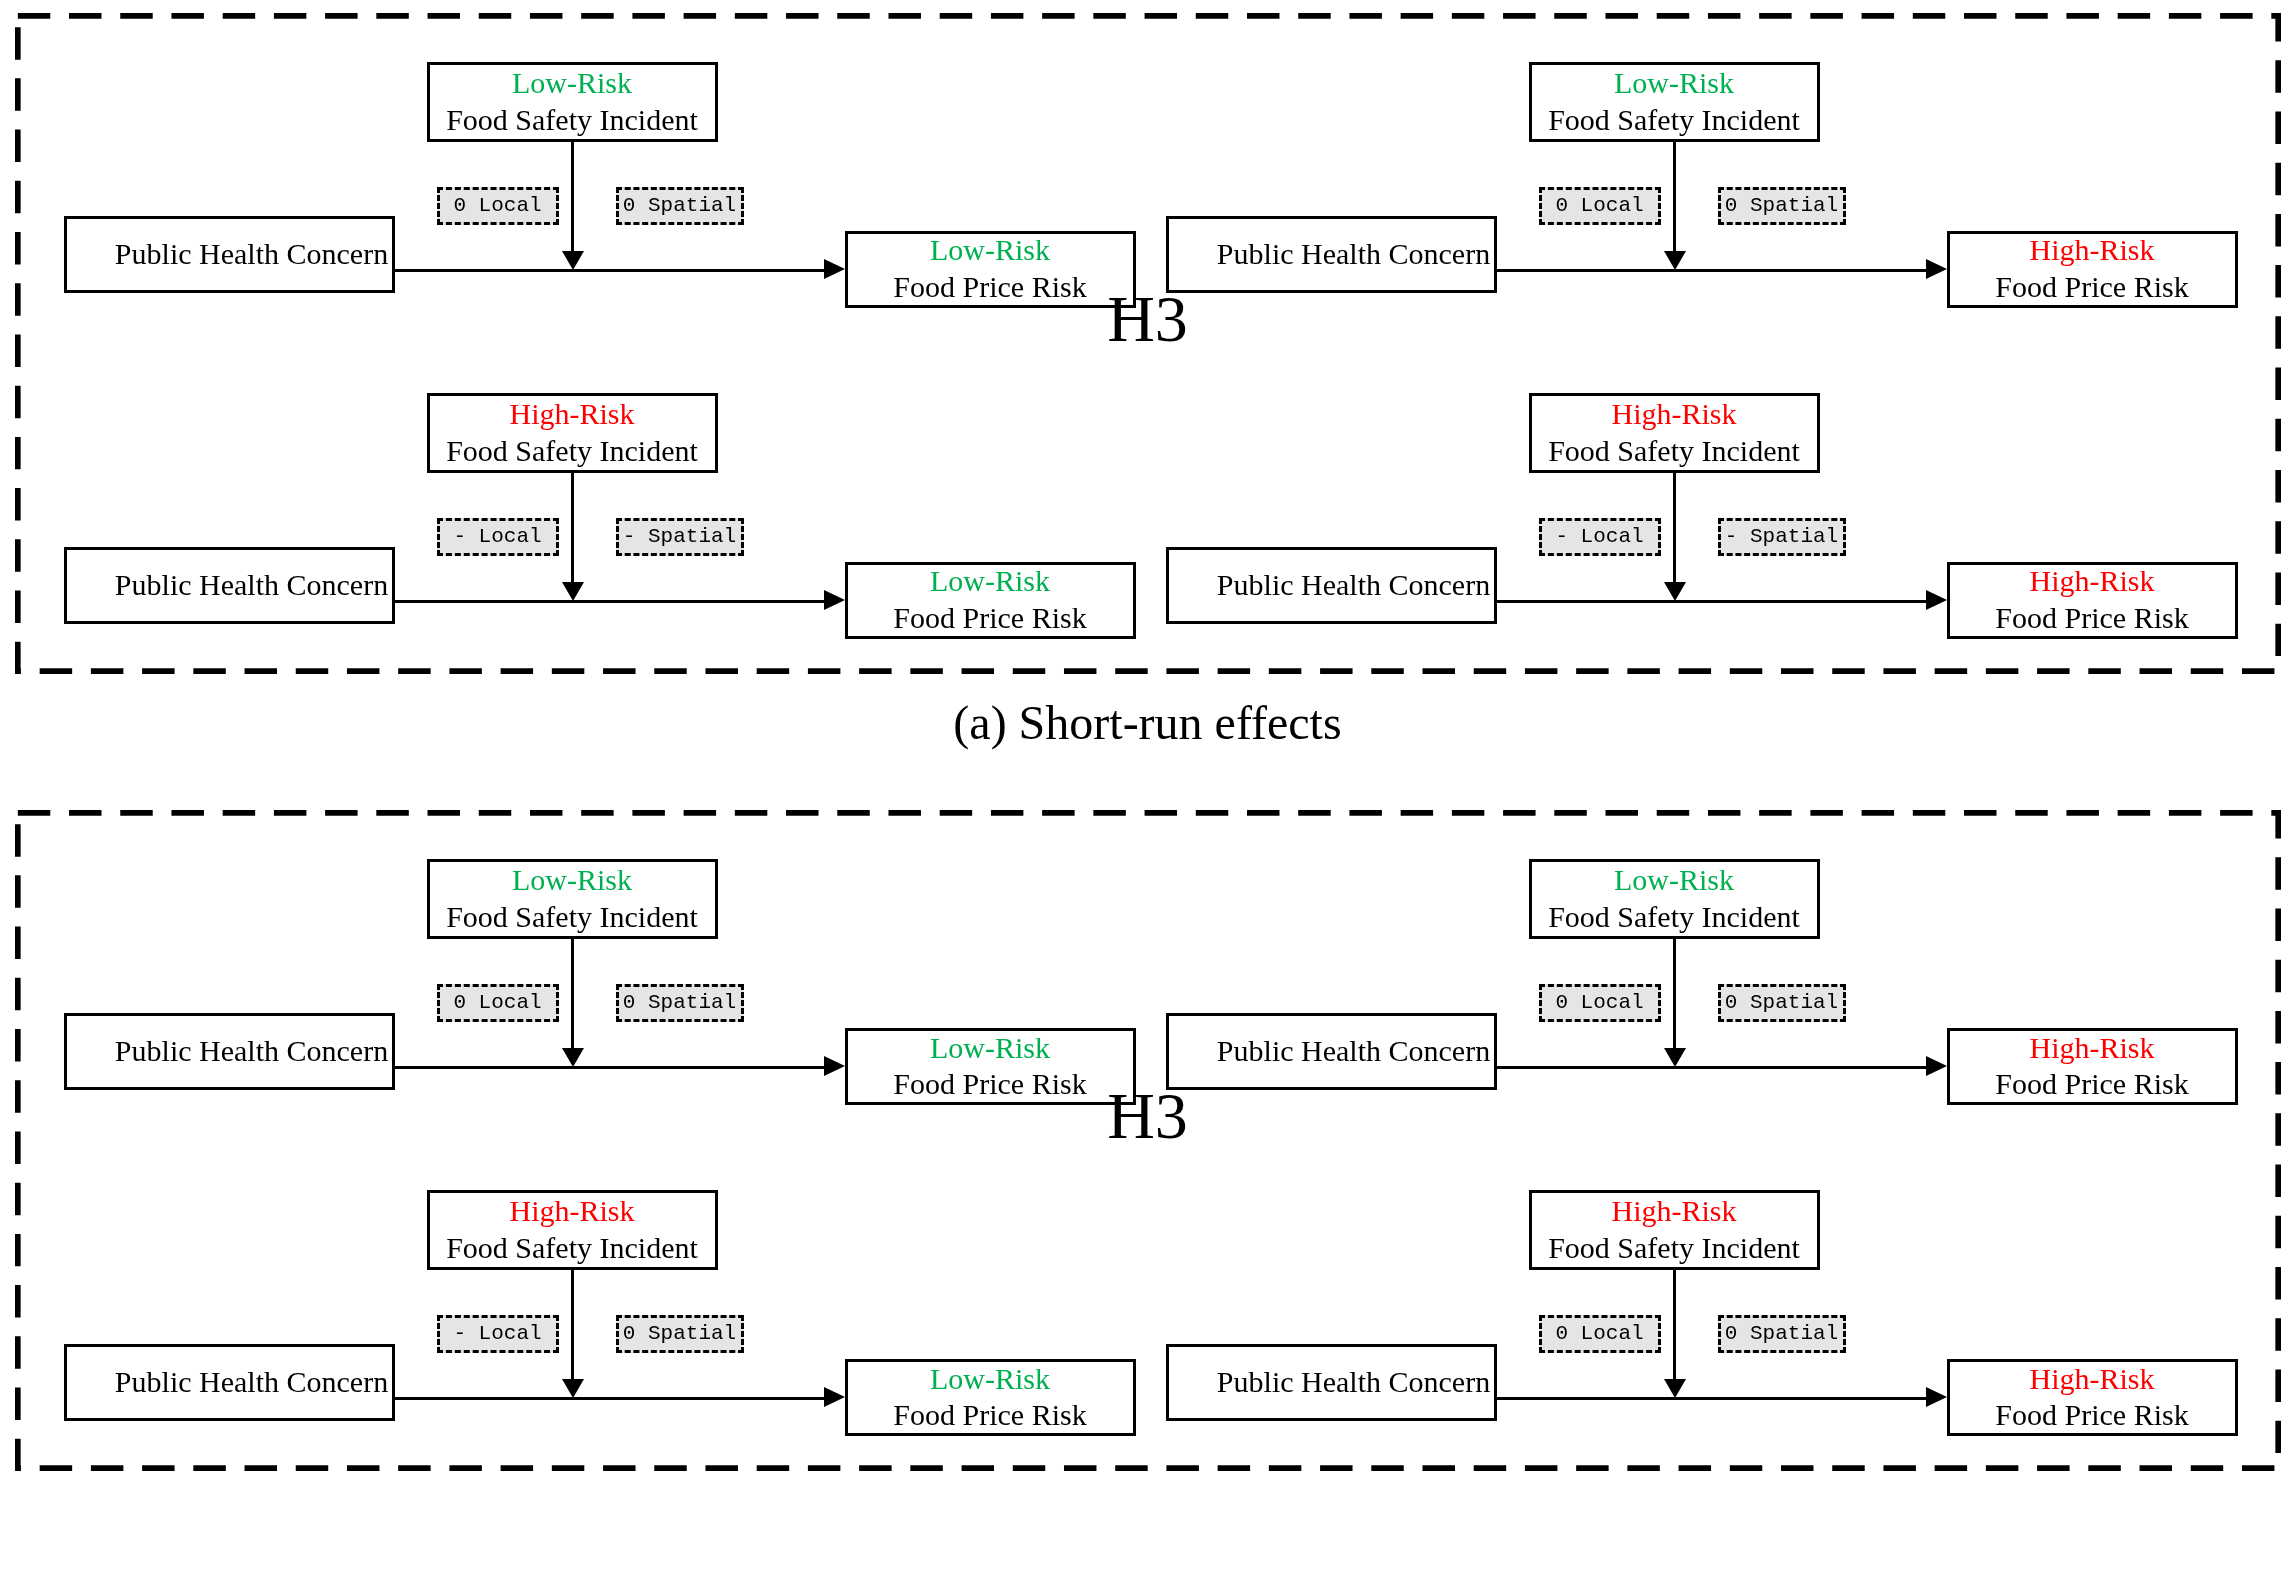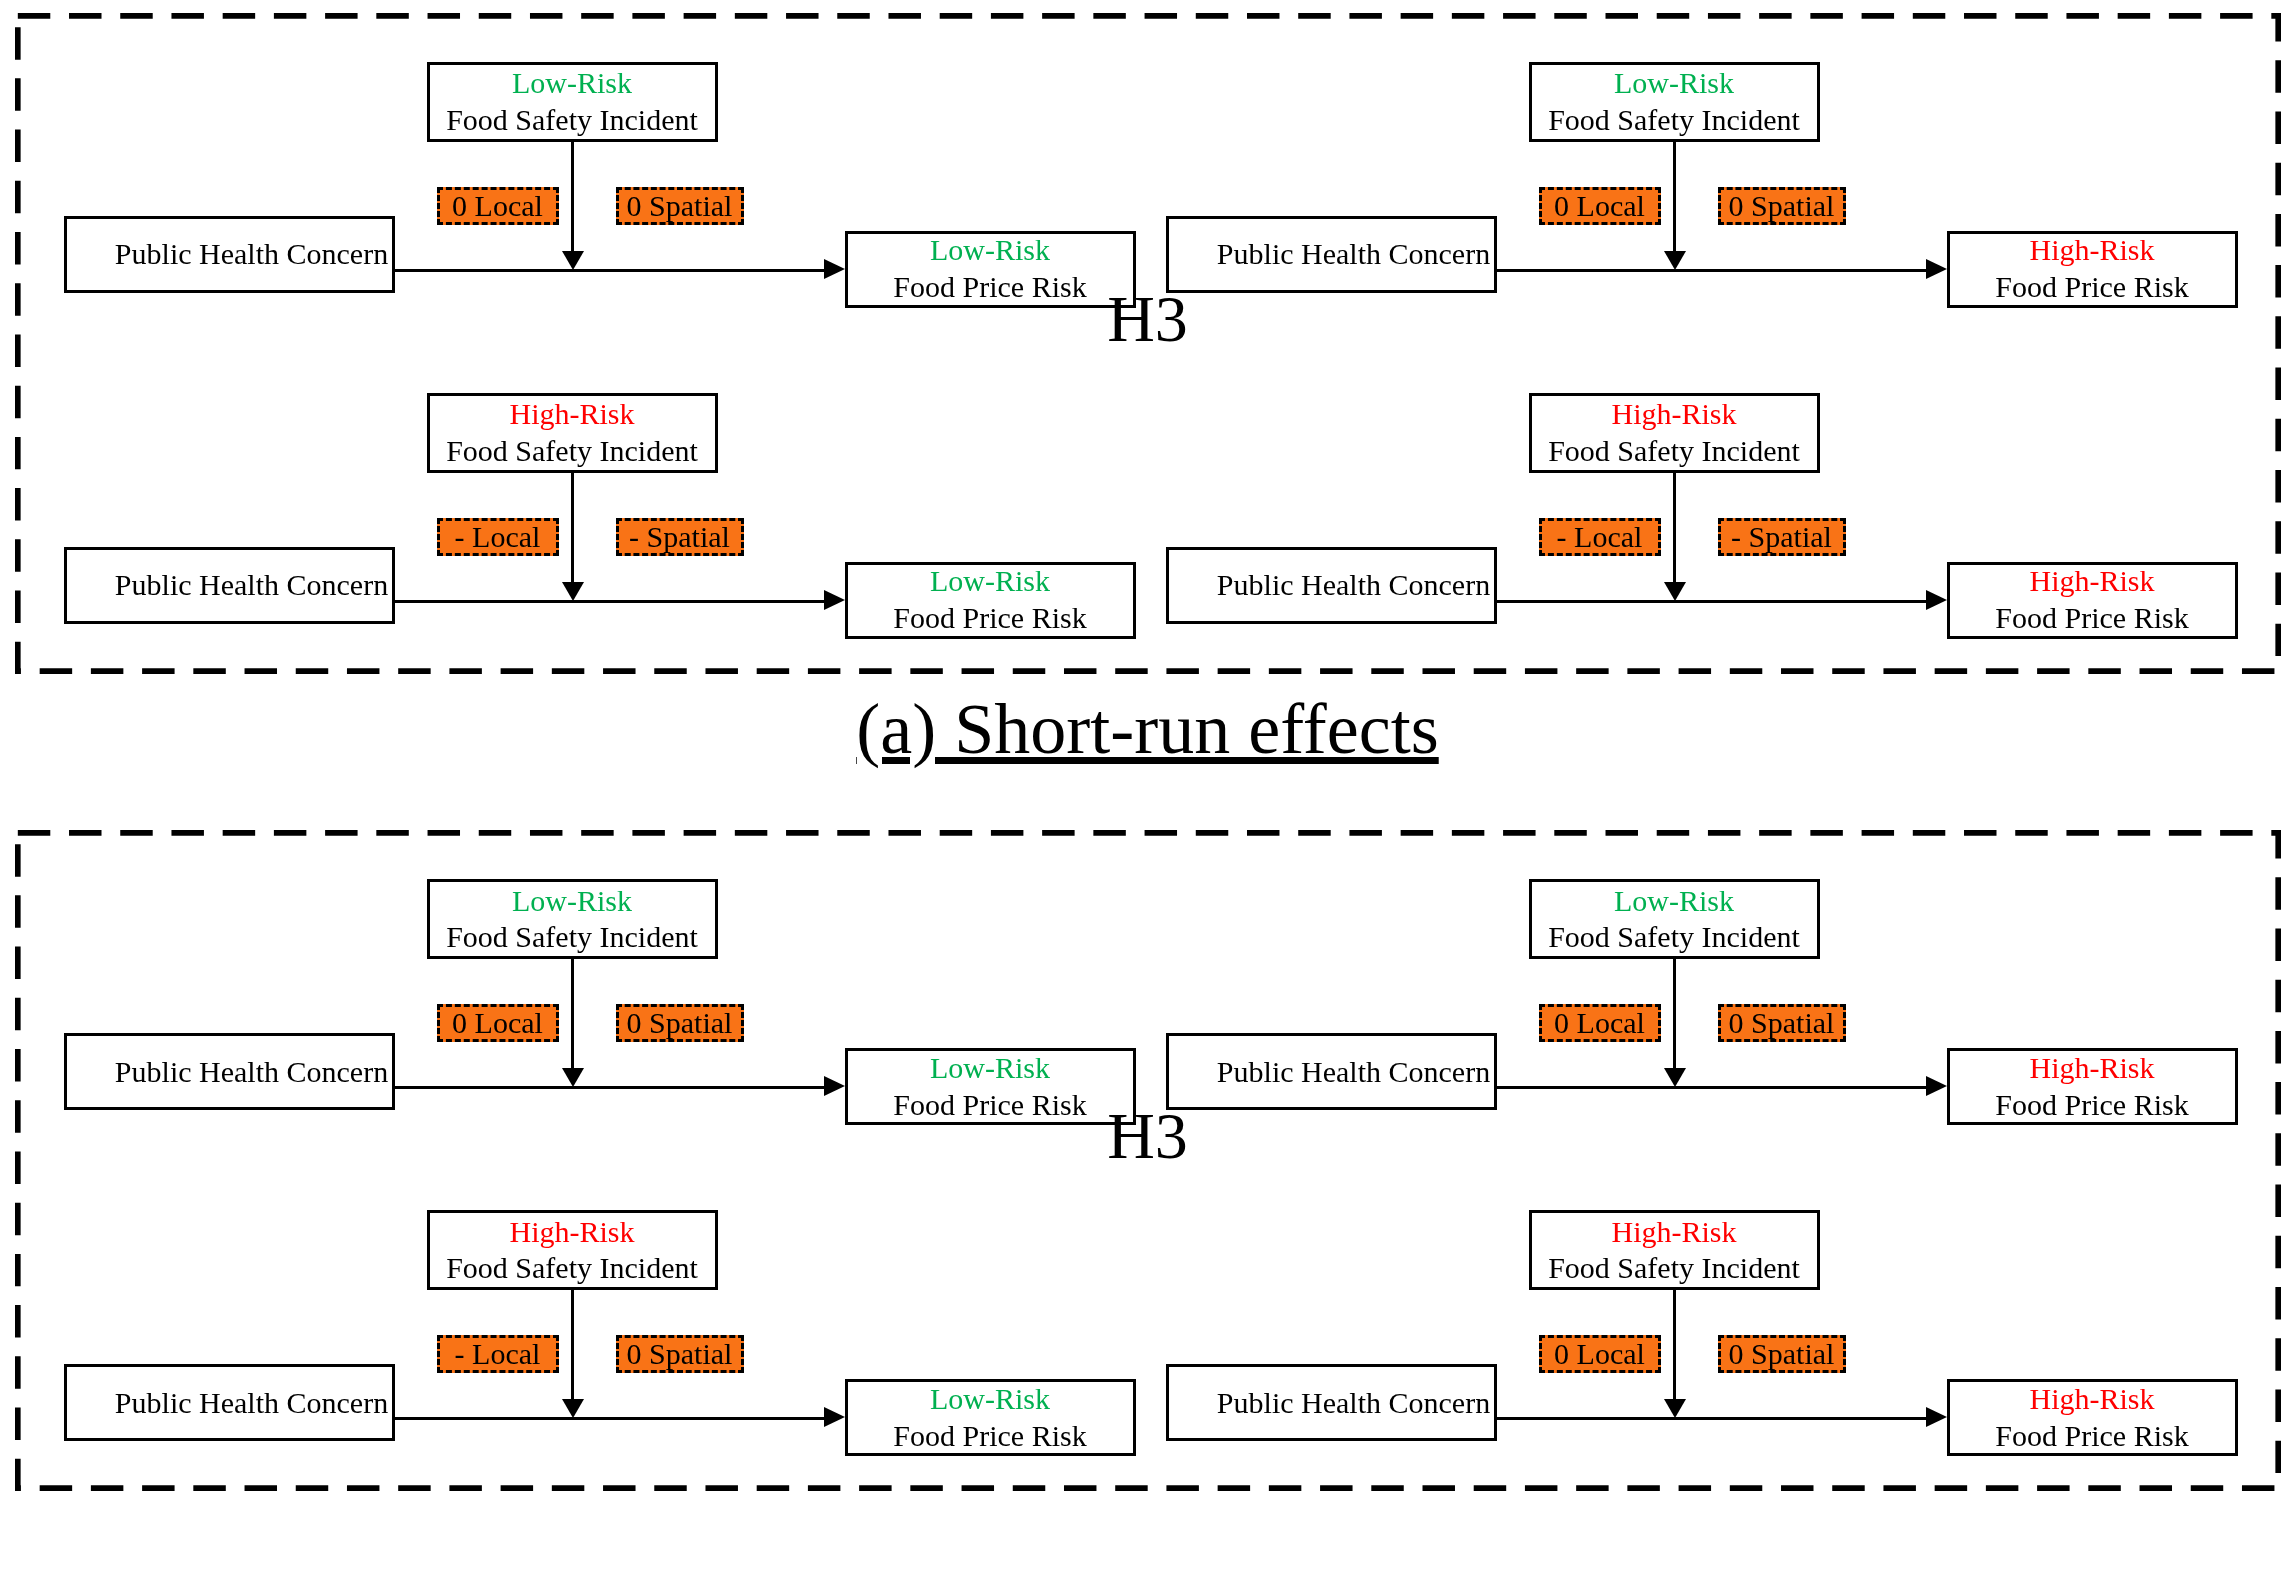--- a/index.html
+++ b/index.html
@@ -25,23 +25,23 @@
   .box{
     position:absolute;border:3.1px solid #000;background:#fff;
     display:flex;flex-direction:column;align-items:center;justify-content:center;
     text-align:center;font-size:30px;line-height:1.22;white-space:nowrap;
   }
   .q-fsi{left:375px;top:0;width:285px;height:74px;}
   .q-phc{left:12.5px;top:154px;width:281px;height:71px;padding-left:44px;}
   .q-fpr{left:793px;top:169px;width:285px;height:71px;}
 
   .dashed-box{
-    position:absolute;top:125px;height:32px;border:3.1px dashed #000;background:#f97316;
+    position:absolute;top:125px;height:32px;border:3.1px dashed #000;background:#e5e5e5;
     display:flex;align-items:center;justify-content:center;
-    font-size:30px;white-space:nowrap;
+    font-size:21px;white-space:nowrap;font-family:Liberation Mono, monospace;
   }
   .q-local{left:385px;width:116px;}
   .q-spatial{left:564px;width:122px;}
 
   .q-vline{position:absolute;left:519px;top:80px;width:3.1px;height:110px;background:#000;}
   .q-down-arrow{
     position:absolute;left:510px;top:189px;width:0;height:0;
     border-left:11.2px solid transparent;border-right:11.2px solid transparent;
     border-top:19.4px solid #000;
   }
@@ -55,21 +55,21 @@
   .risk{display:block;}
   .risk[data-risk="low"]{color:var(--low-risk,#00B050);}
   .risk[data-risk="high"]{color:var(--high-risk,#FF0000);}
   .plain{display:block;}
 
   .h3-label{
     position:absolute;left:50%;top:273px;transform:translateX(-50%);
     font-size:66px;line-height:1;
   }
 
-  .caption{text-align:center;font-size:72px;line-height:1.15;margin:14px 0 60px 0;text-decoration:underline;}
+  .caption{text-align:center;font-size:48px;line-height:1.15;margin:21px 0 60px 0;}
 </style>
 </head>
 <body>
 
 <div class="page">
 
   <div class="panel">
     <svg class="panel-border" width="2266" height="661" viewBox="0 0 3628 1058">
       <rect x="4.5" y="4.5" width="3619" height="1049" fill="none" stroke="#000" stroke-width="9" stroke-dasharray="52 30"></rect>
     </svg>

